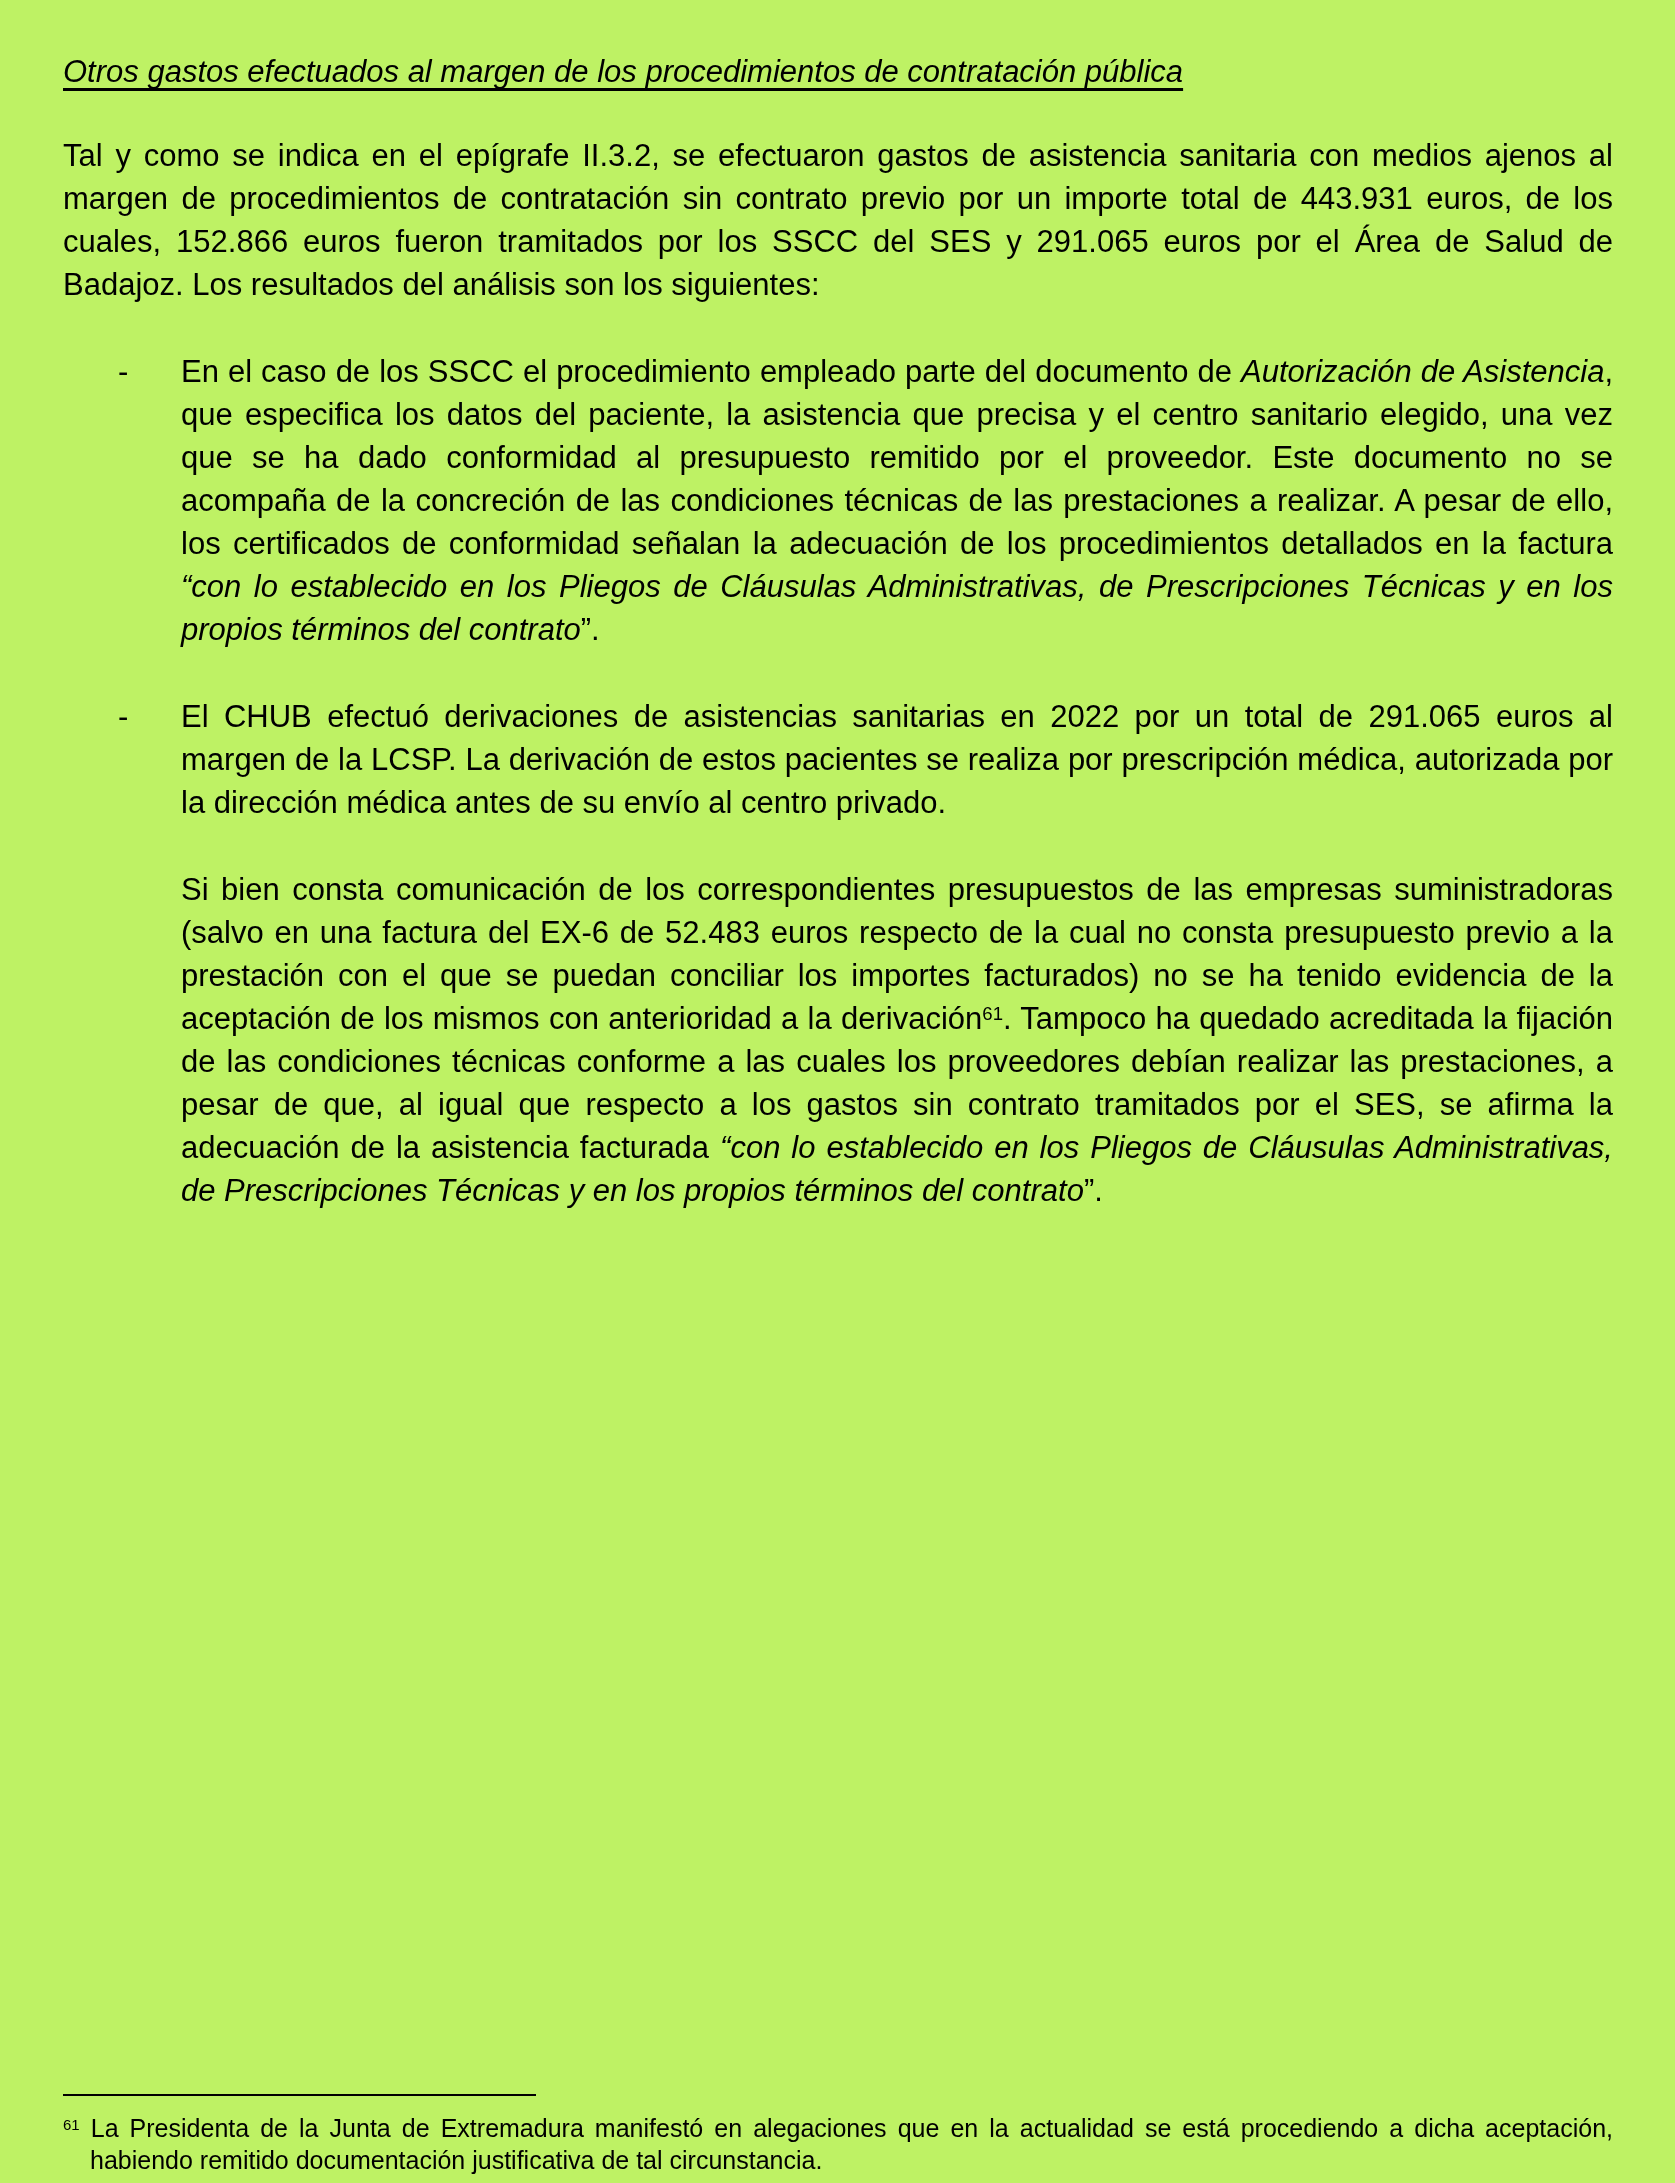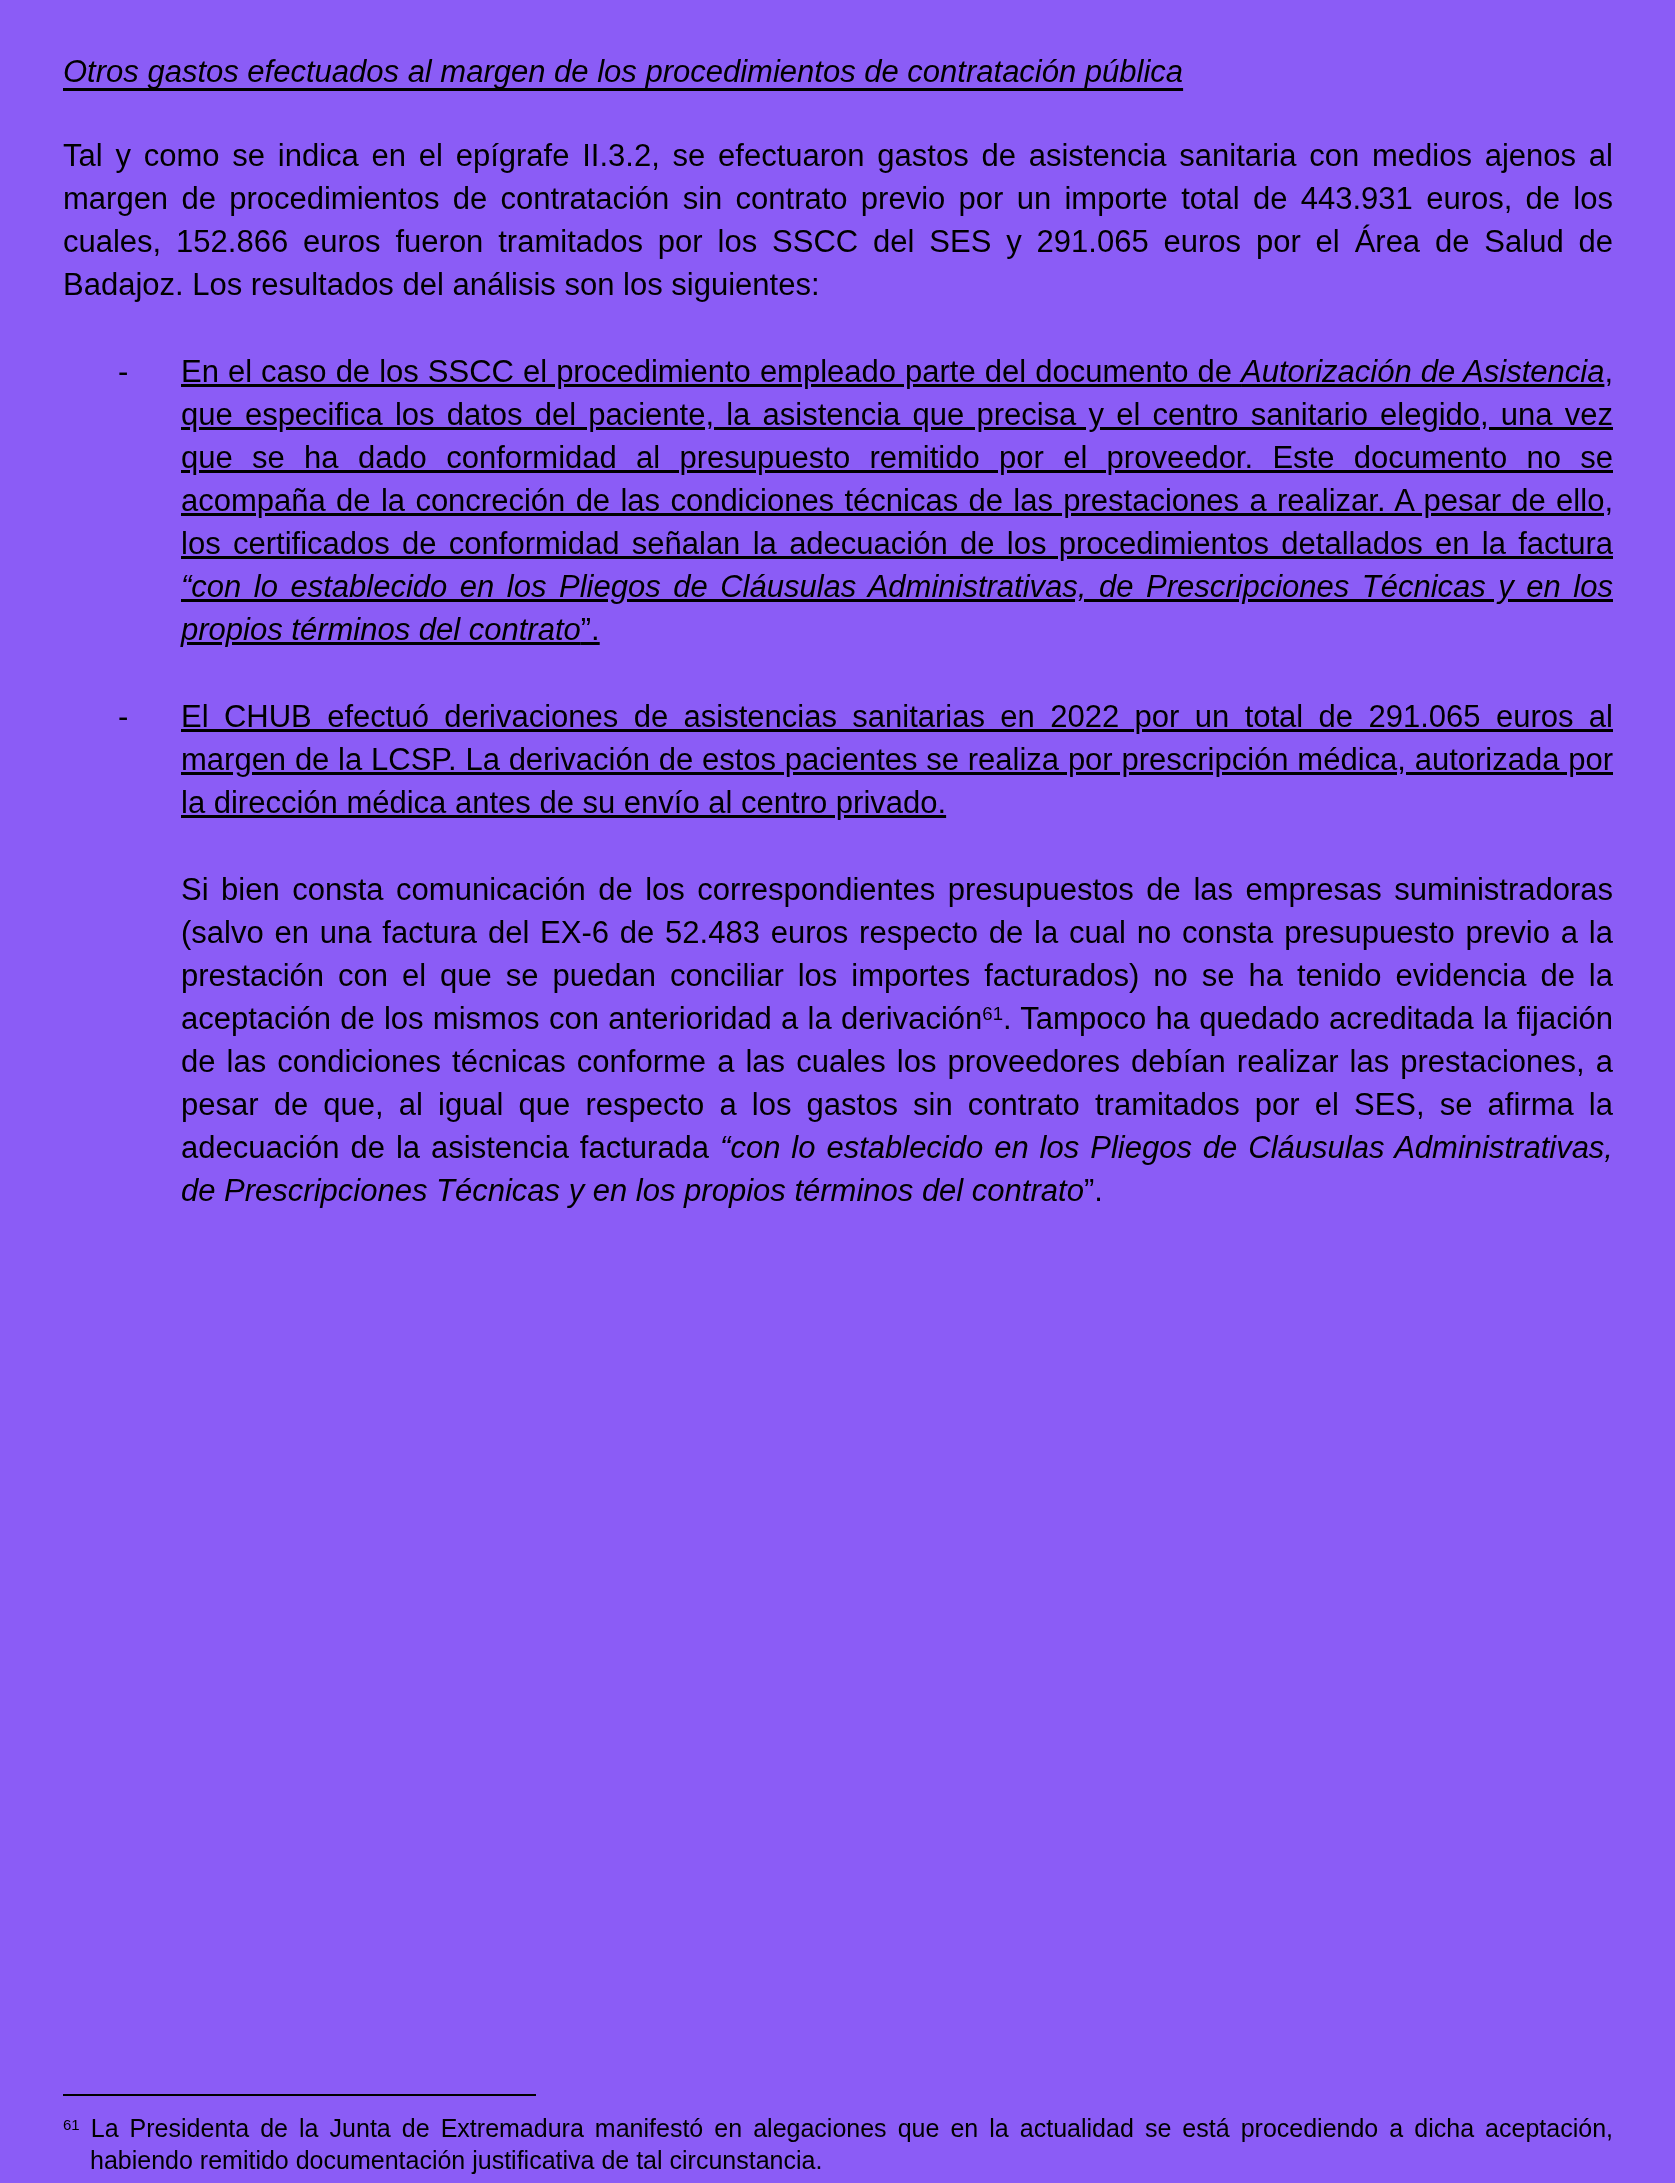--- a/index.html
+++ b/index.html
@@ -4,21 +4,21 @@
 <style>
   html, body {
     margin: 0;
     padding: 0;
     background: #ffffff;
   }
   .page {
     position: relative;
     width: 1676px;
     height: 2183px;
-    background: #8b5cf6;
+    background: #bef264;
     color: #000000;
     font-family: "Liberation Sans", "DejaVu Sans", sans-serif;
     font-size: 31px;
     line-height: 43px;
     box-sizing: border-box;
     padding: 50px 63px 11px 63px;
     overflow: hidden;
   }
   .heading {
     font-style: italic;
@@ -35,21 +35,20 @@
     display: flex;
     margin: 0 0 44px 55px;
   }
   .bullet .marker {
     flex: 0 0 63px;
     width: 63px;
   }
   .bullet .bullet-text {
     flex: 1;
     text-align: justify;
-    text-decoration: underline;
   }
   .cont {
     margin: 0 0 57px 118px;
     text-align: justify;
   }
   .italic {
     font-style: italic;
   }
   sup {
     font-size: 0.60em;

